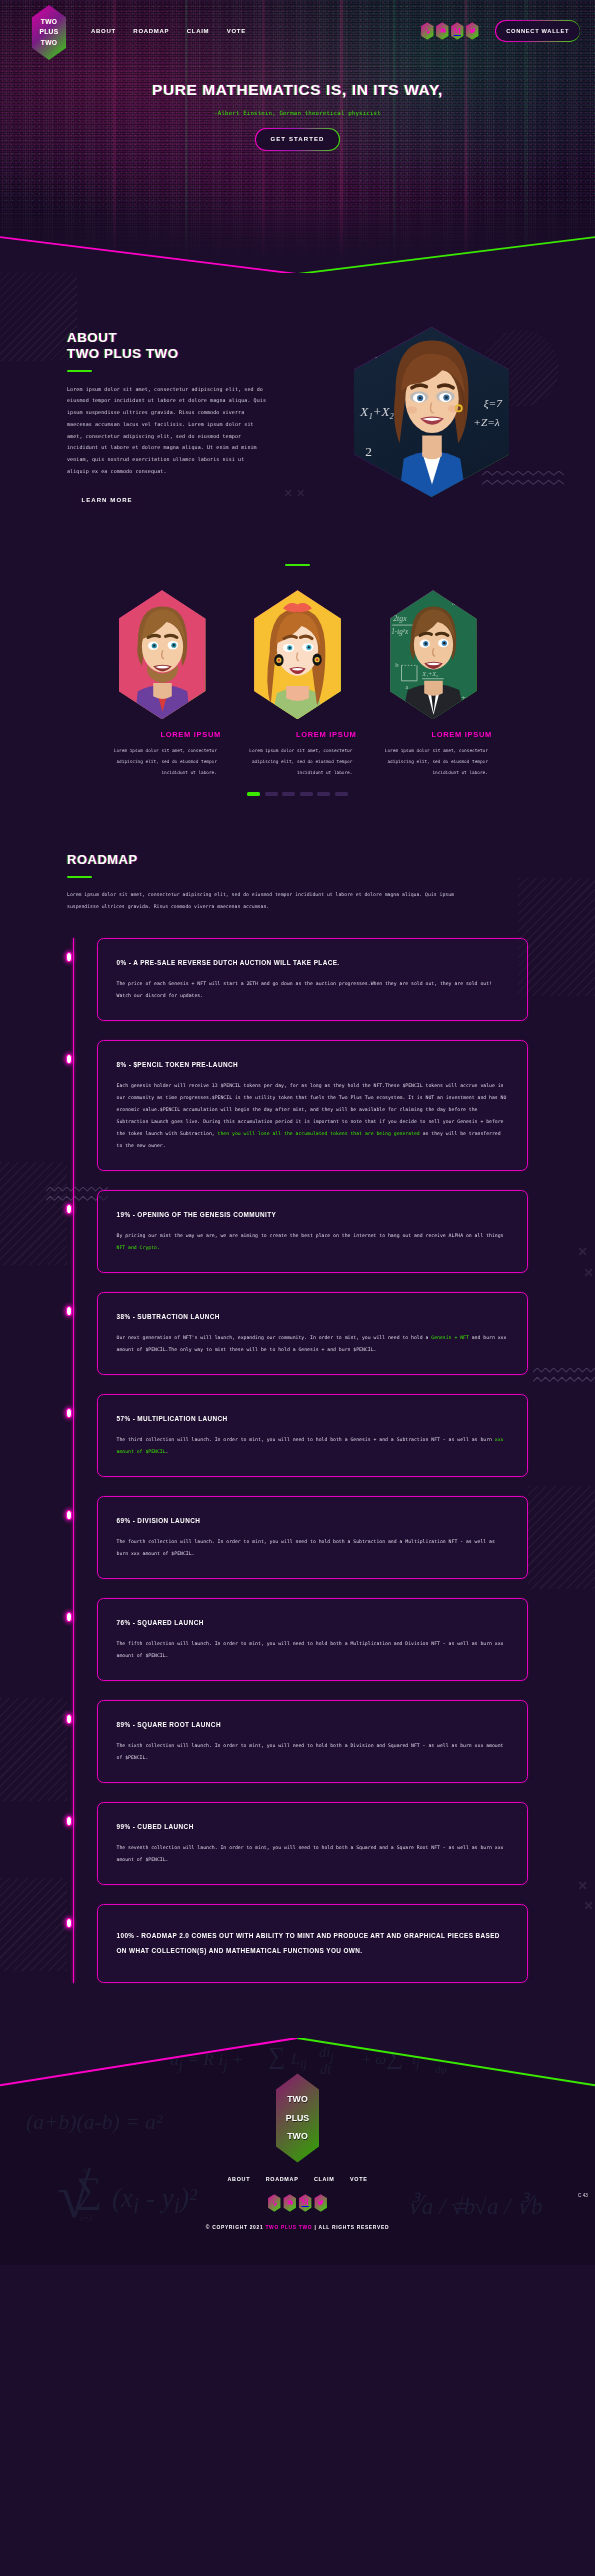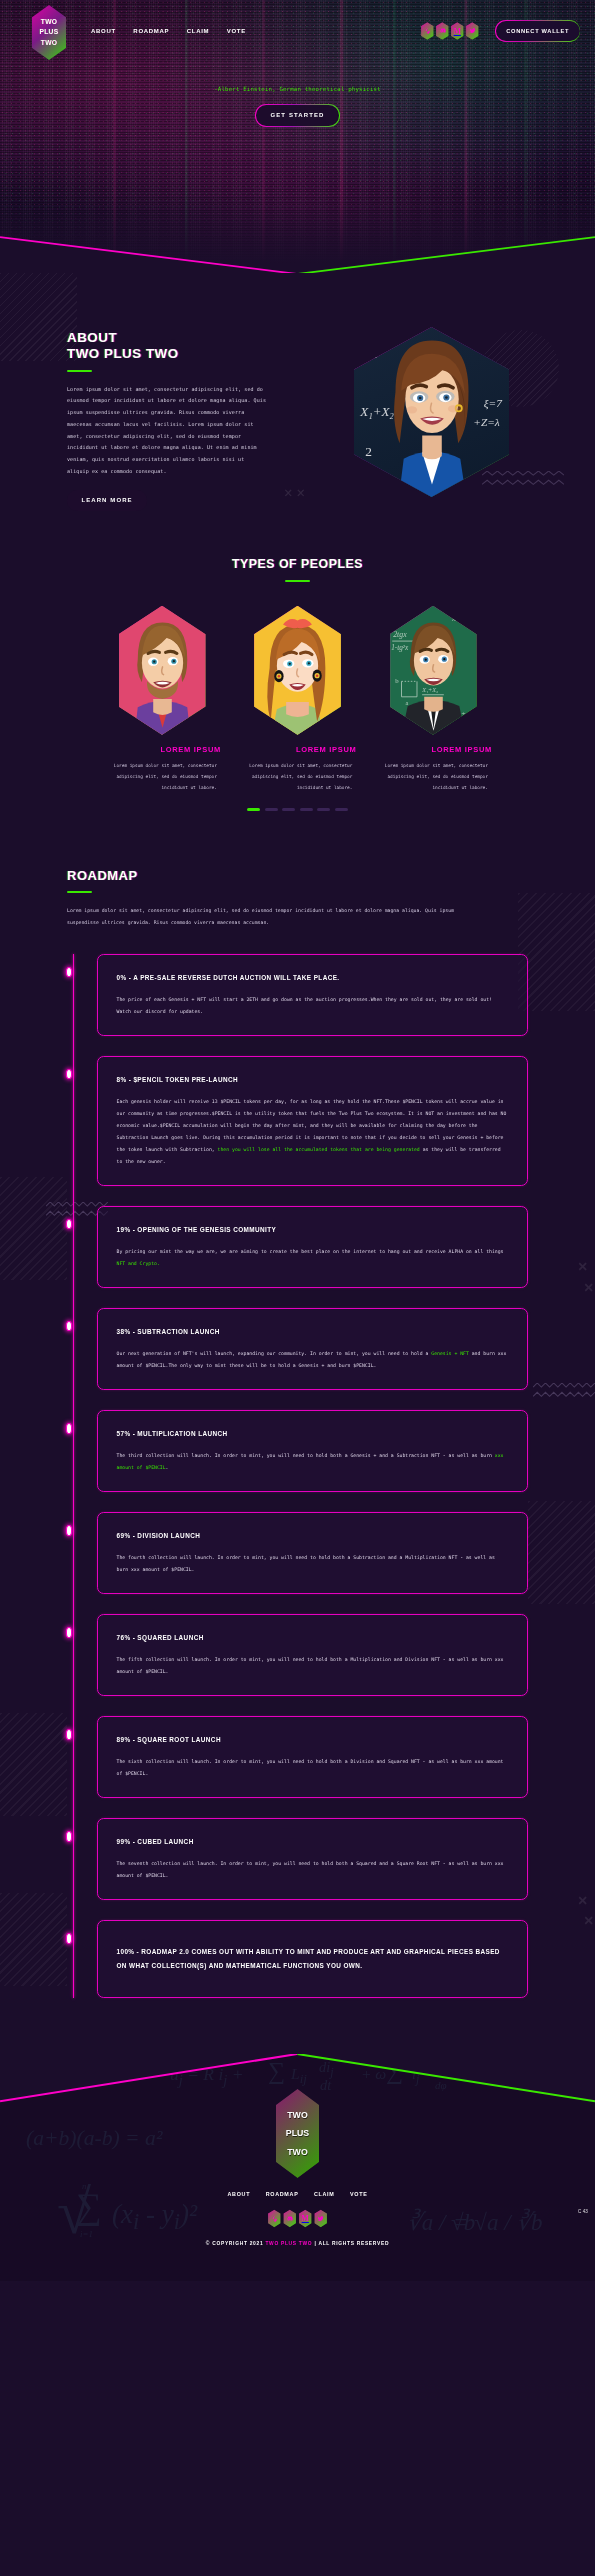--- a/index.html
+++ b/index.html
@@ -348,20 +348,21 @@
             <svg viewBox="0 0 24 24" aria-hidden="true">
                 <path d="M22 5.9c-.7.3-1.5.6-2.3.7.8-.5 1.5-1.3 1.8-2.2-.8.5-1.7.8-2.6 1A4.1 4.1 0 0 0 11.8 9c-3.4-.2-6.4-1.8-8.4-4.3a4.1 4.1 0 0 0 1.3 5.5c-.7 0-1.3-.2-1.9-.5 0 2 1.4 3.7 3.3 4.1-.6.2-1.2.2-1.9.1a4.1 4.1 0 0 0 3.8 2.9A8.3 8.3 0 0 1 2 18.5a11.7 11.7 0 0 0 6.3 1.9c7.6 0 11.8-6.4 11.8-11.9v-.5c.8-.6 1.5-1.3 1.9-2.1z"></path>
               </svg>
           </a>
         </div>
         <button class="connect">CONNECT WALLET</button>
       </div>
     </nav>
 
     <div class="hero-content">
+      <div class="hero-title">PURE MATHEMATICS IS, IN ITS WAY,</div>
       <div class="hero-sub">-Albert Einstein, German theoretical physicist</div>
       <div class="hero-btn-wrap">
         <a class="btn-pill" href="#">GET STARTED</a>
       </div>
     </div>
 
     <div class="wedge">
       <svg viewBox="0 0 1155 160" preserveAspectRatio="none" aria-hidden="true">
         <polygon points="0,88 577,160 1155,88 1155,160 0,160" fill="#1b0d2b"></polygon>
         <polyline points="0,88 577,160" fill="none" stroke="#ff00c8" stroke-width="3.5"></polyline>
@@ -433,21 +434,20 @@
           <circle cx="157" cy="152" r="6" fill="none" stroke="#e8b92a" stroke-width="3.5"></circle>
 
           <ellipse cx="66" cy="155" rx="10" ry="7" fill="#e3a27f" opacity=".4"></ellipse>
           <ellipse cx="146" cy="153" rx="10" ry="7" fill="#e3a27f" opacity=".4"></ellipse>
         </svg>
       </div>
     </div>
   </section>
 
   <section class="types">
-    <div class="sec-title">TYPES OF PEOPLES</div>
     <div class="rule"></div>
 
     <div class="cards">
 
       <div class="card">
         <div class="card-hex">
           <svg viewBox="0 0 168 250" width="87" height="129" aria-hidden="true">
             <rect width="168" height="250" fill="#e0476f"></rect>
             <path d="M30 250 L36 196 Q84 172 132 196 L138 250 Z" fill="#6b3f9e"></path>
             <path d="M70 186 L84 236 L98 186 Q84 178 70 186 Z" fill="#d93a3a"></path>

